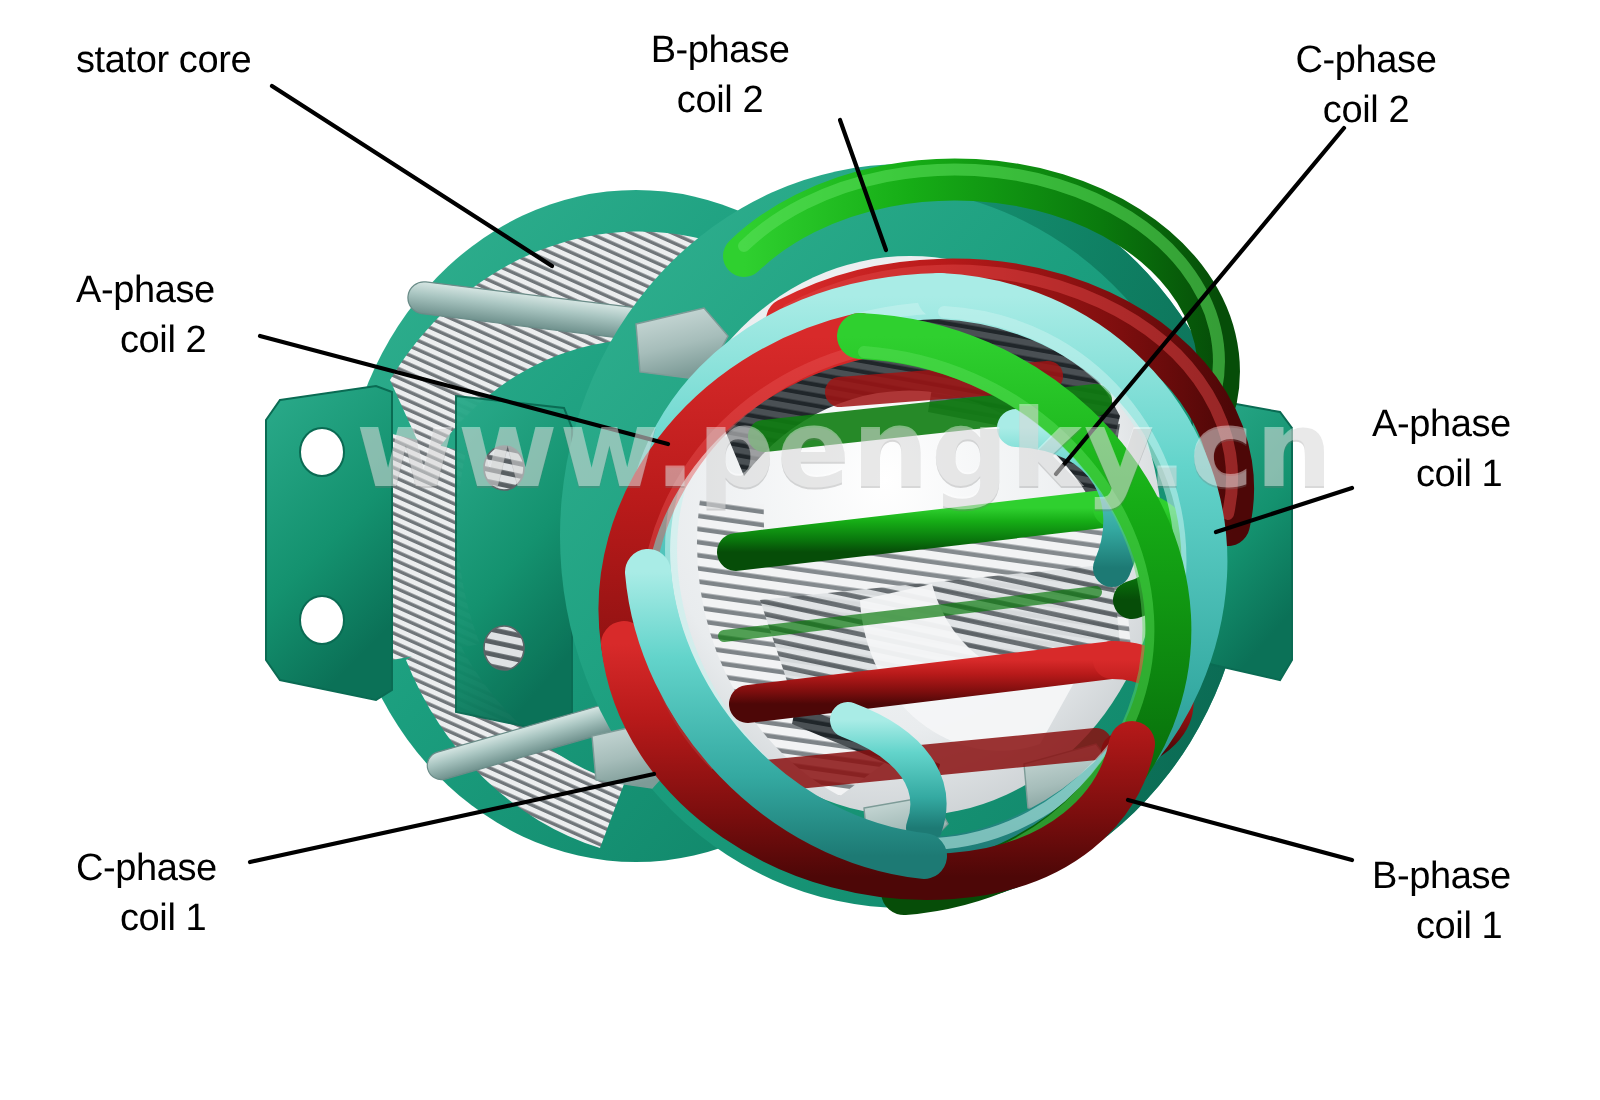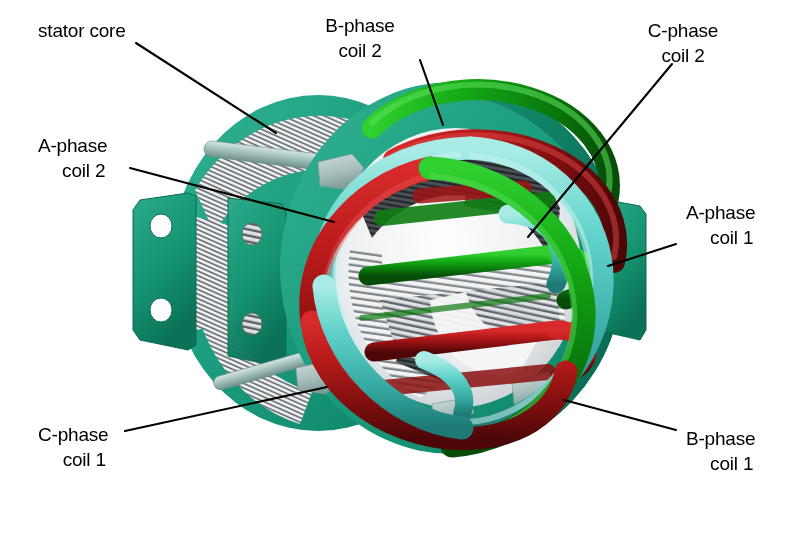--- a/index.html
+++ b/index.html
@@ -10,21 +10,21 @@
   .label{
     position:absolute;
     color:#000;
     font-family:"Liberation Sans","DejaVu Sans",sans-serif;
     font-size:19px;
     line-height:25px;
     white-space:pre;
     letter-spacing:-0.2px;
   }
   .label.center{text-align:center;}
-  .label.left{text-align:center;}
+  .label.left{text-align:left;}
   #watermark-bottom{
     position:absolute;
     left:355px; top:502px;
     font-family:"DejaVu Sans","Liberation Sans",sans-serif;
     font-style:italic;
     font-weight:700;
     font-size:30px;
     color:#5b8fd4;
     white-space:pre;
     letter-spacing:0.5px;
@@ -280,15 +280,16 @@
   <div id="label-layer">
       <div class="label left" style="left: 38px; top: 18px;"><div>stator core</div></div>
       <div class="label center" style="left: 360px; top: 13px; transform: translateX(-50%);"><div>B-phase</div><div>coil 2</div></div>
       <div class="label center" style="left: 683px; top: 18px; transform: translateX(-50%);"><div>C-phase</div><div>coil 2</div></div>
       <div class="label left" style="left: 38px; top: 133px;"><div>A-phase</div><div style="padding-left: 22px;">coil 2</div></div>
       <div class="label left" style="left: 686px; top: 200px;"><div>A-phase</div><div style="padding-left: 22px;">coil 1</div></div>
       <div class="label left" style="left: 38px; top: 422px;"><div>C-phase</div><div style="padding-left: 22px;">coil 1</div></div>
       <div class="label left" style="left: 686px; top: 426px;"><div>B-phase</div><div style="padding-left: 22px;">coil 1</div></div>
     </div>
 
+  <div id="watermark-overlay">www.pengky.cn</div>
 
 
 </div>
 
 </body></html>

